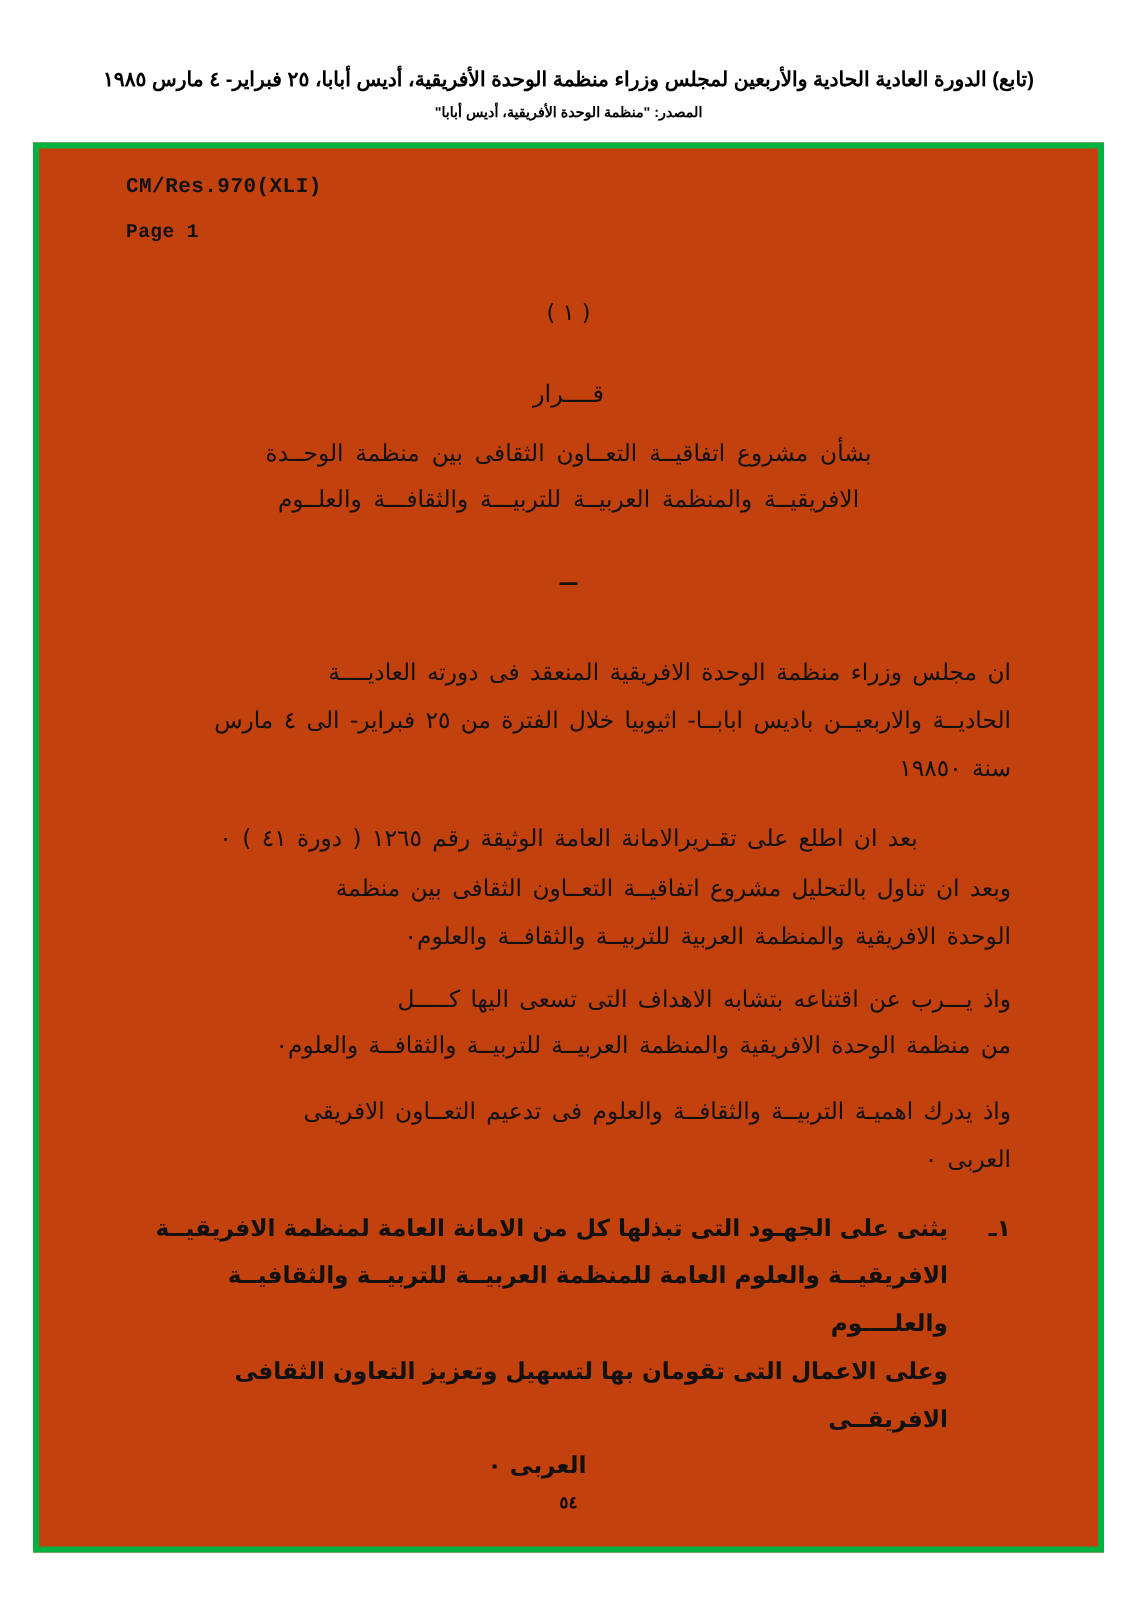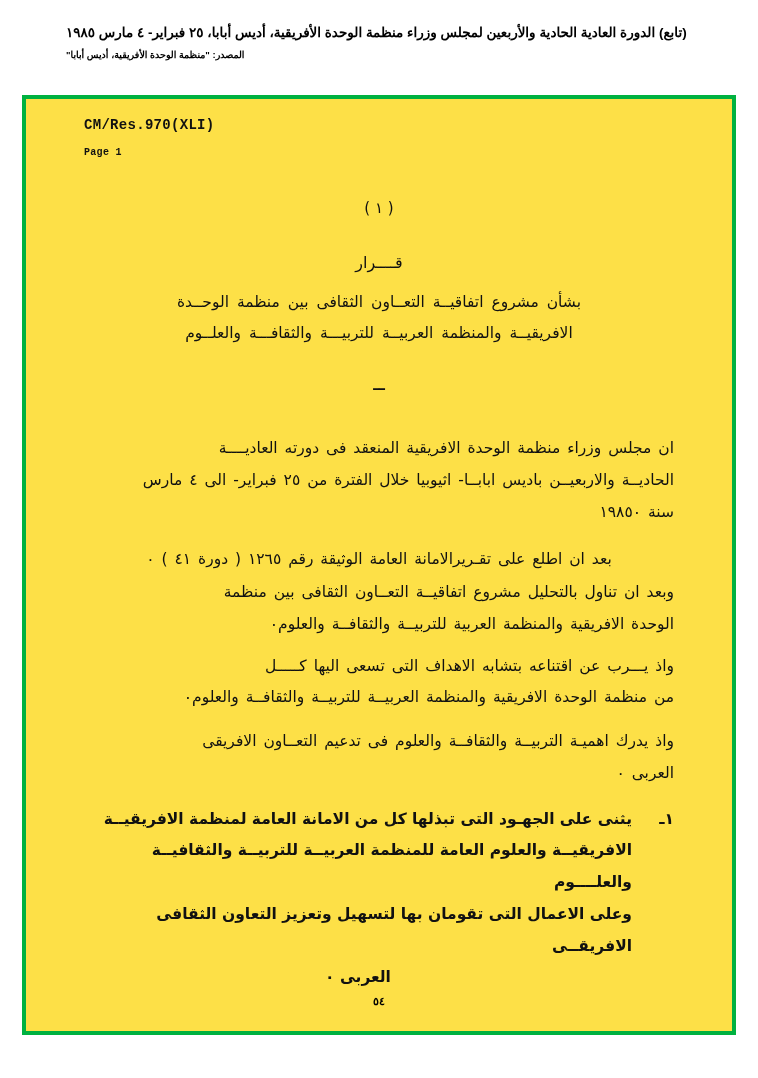--- a/index.html
+++ b/index.html
@@ -18,24 +18,23 @@
 
   .page {
     width: 758px;
     height: 1078px;
     position: relative;
     box-sizing: border-box;
   }
 
   
   .doc-header {
-    padding: 24px 18px 0 18px;
-    text-align: left;
+    padding: 44px 18px 0 18px;
+    text-align: center;
     direction: rtl;
-    margin-left: 48px;
   }
   .doc-header .hdr-line {
     font-family: "Liberation Sans", sans-serif;
     font-weight: bold;
     font-size: 13.5px;
     line-height: 1.35;
     color: #000;
     letter-spacing: 0px;
   }
   .doc-header .hdr-source {
@@ -48,21 +47,21 @@
 
   
   .scan-frame {
     position: absolute;
     left: 22px;
     top: 95px;
     width: 714px;
     height: 940px;
     border: 4px solid #00b140;
     box-sizing: border-box;
-    background: #fde047;
+    background: #c2410c;
   }
   .scan-inner {
     position: relative;
     width: 100%;
     height: 100%;
     box-sizing: border-box;
     overflow: hidden;
   }
 
   
@@ -74,21 +73,21 @@
     font-size: 14px;
     font-weight: bold;
     letter-spacing: 0.3px;
     color: #111;
   }
   .doc-page {
     position: absolute;
     left: 58px;
     top: 48px;
     font-family: "Liberation Mono", monospace;
-    font-size: 10px;
+    font-size: 13px;
     font-weight: bold;
     letter-spacing: 0.3px;
     color: #111;
   }
 
   
   .body-area {
     position: absolute;
     left: 0;
     top: 100px;

